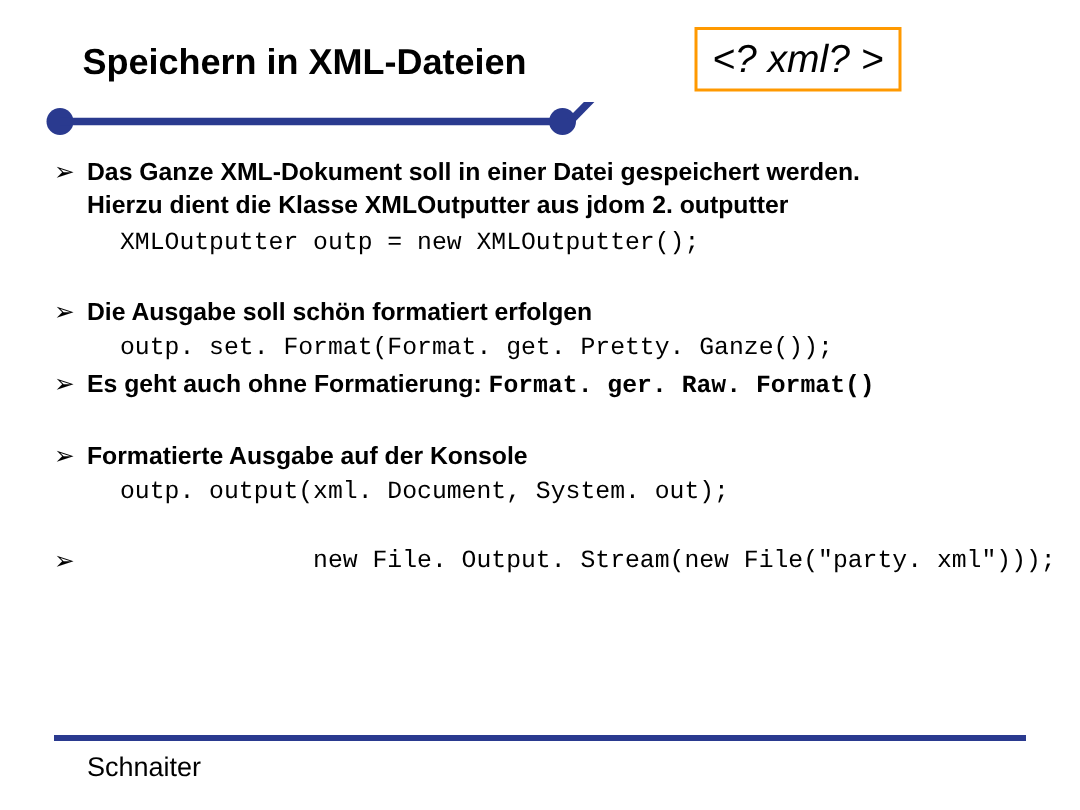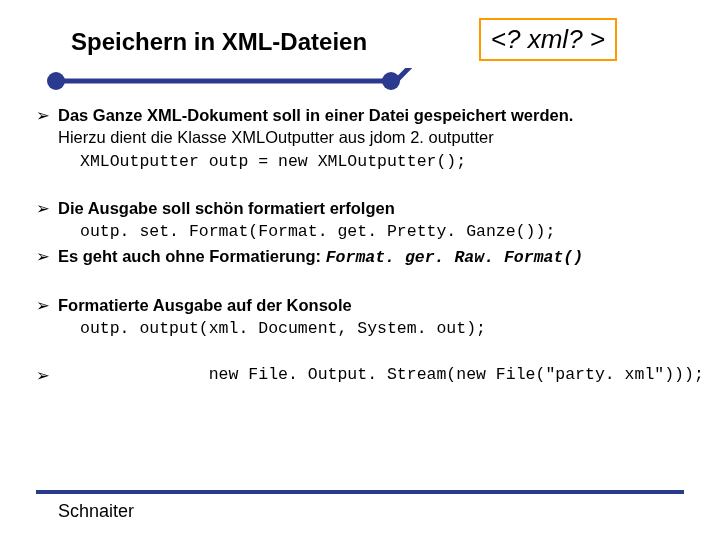--- a/index.html
+++ b/index.html
@@ -14,21 +14,21 @@
   }
   .slide {
     position: relative;
     width: 720px;
     height: 540px;
     box-sizing: border-box;
   }
   .header {
     position: absolute;
     top: 18px;
-    left: 16px;
+    left: 0;
     width: 617px;
     height: 60px;
   }
   .title {
     position: absolute;
     left: 55px;
     top: 10px;
     font-size: 24px;
     font-weight: bold;
     color: #000;
@@ -67,35 +67,34 @@
     font-weight: bold;
   }
   .bullet .arrow {
     position: absolute;
     left: 0;
     top: 0;
     font-weight: normal;
   }
   .bullet .cont {
     display: block;
-    font-weight: normal;
+    font-weight: bold;
   }
   .code {
     font-family: "Courier New", Courier, monospace;
     font-size: 16.5px;
     white-space: pre;
     margin-top: 2px;
     margin-left: 44px;
   }
   .section-gap {
     height: 20px;
   }
   .inline-code {
     font-family: "Courier New", Courier, monospace;
-    font-style: italic;
   }
   .mixed-line {
     padding-left: 22px;
     position: relative;
     font-weight: bold;
     margin-top: 2px;
   }
   .mixed-line .arrow {
     position: absolute;
     left: 0;

